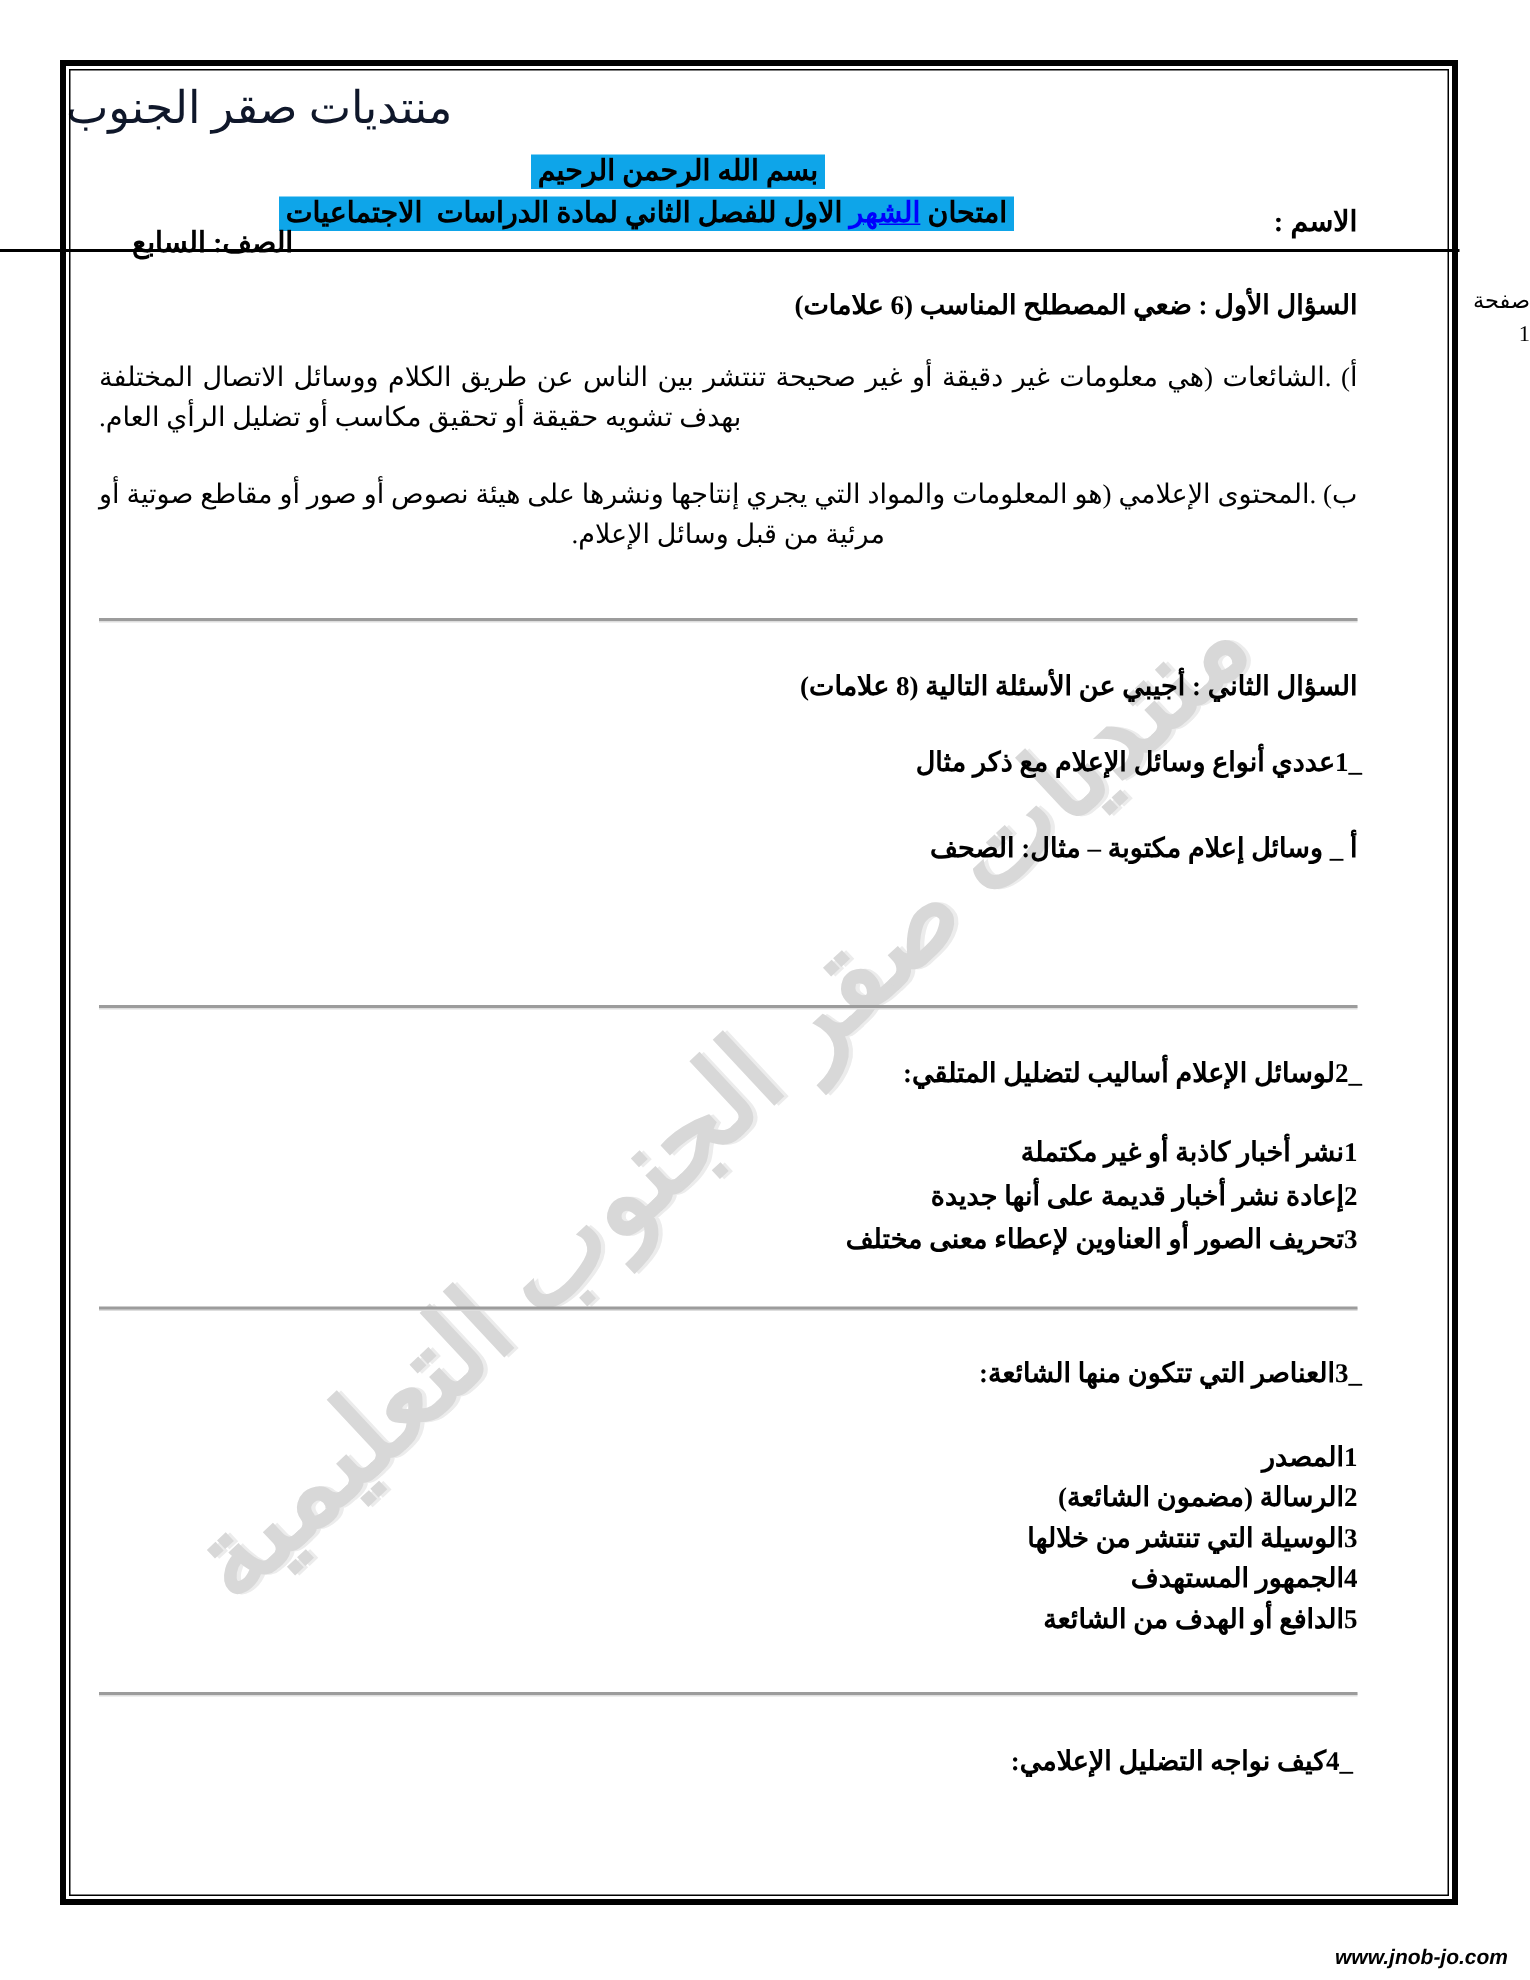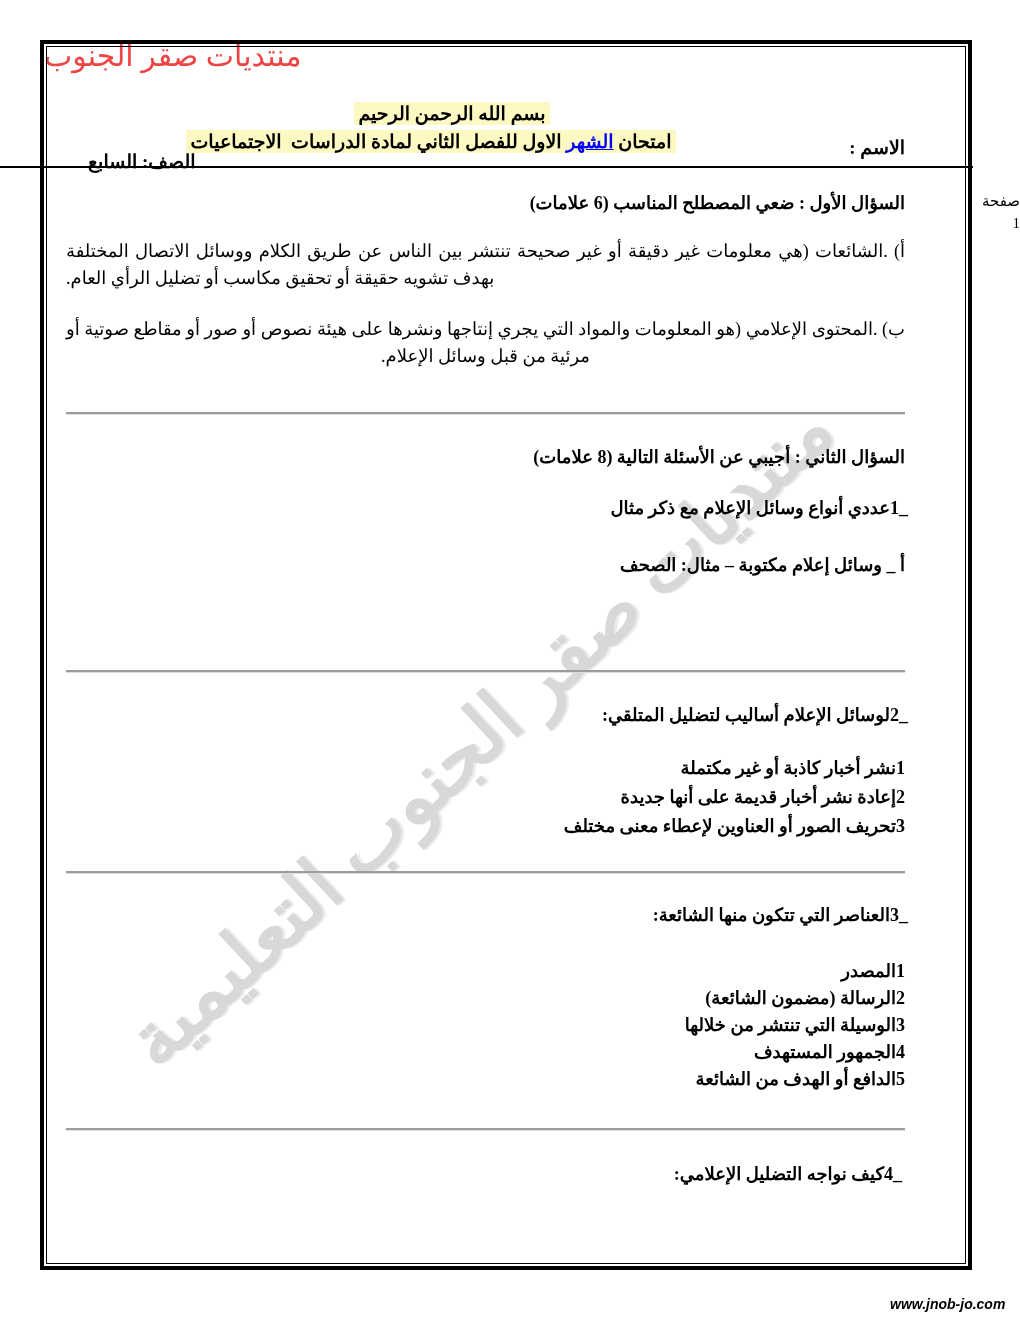--- a/index.html
+++ b/index.html
@@ -53,37 +53,37 @@
     content: "";
     position: absolute;
     inset: 2px;
     border: 1px solid #000;
   }
 
   .content { position: absolute; inset: 0; z-index: 2; }
 
   .site-title {
     left: 44px;
-    top: 38px;
+    top: 54px;
     font-size: 30px;
-    color: #ef4444;
+    color: #0f172a;
     direction: rtl;
     white-space: nowrap;
   }
 
   .center-row {
     left: 42px;
     width: 929px;
     text-align: center;
     direction: rtl;
     font-weight: bold;
     font-size: 19px;
     white-space: pre-wrap;
   }
-  .hl { background: #fef9c3; padding: 1px 4px; }
+  .hl { background: #0ea5e9; padding: 1px 4px; }
   .basmala-row { top: 80px; }
   .basmala-row .hl { position: relative; left: -45px; }
   .examtitle-row { top: 108px; }
   .examtitle-row .hl { position: relative; left: -80px; margin-left: 28px; }
   .month-link {
     color: #0000fe;
     text-decoration: underline;
     cursor: pointer;
   }
 

